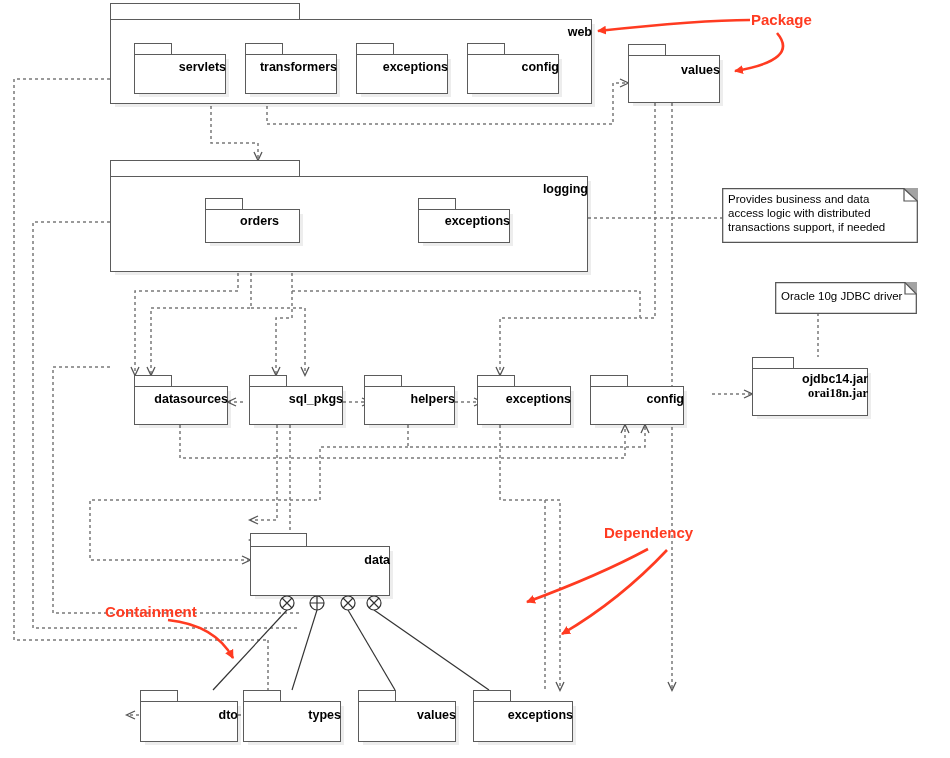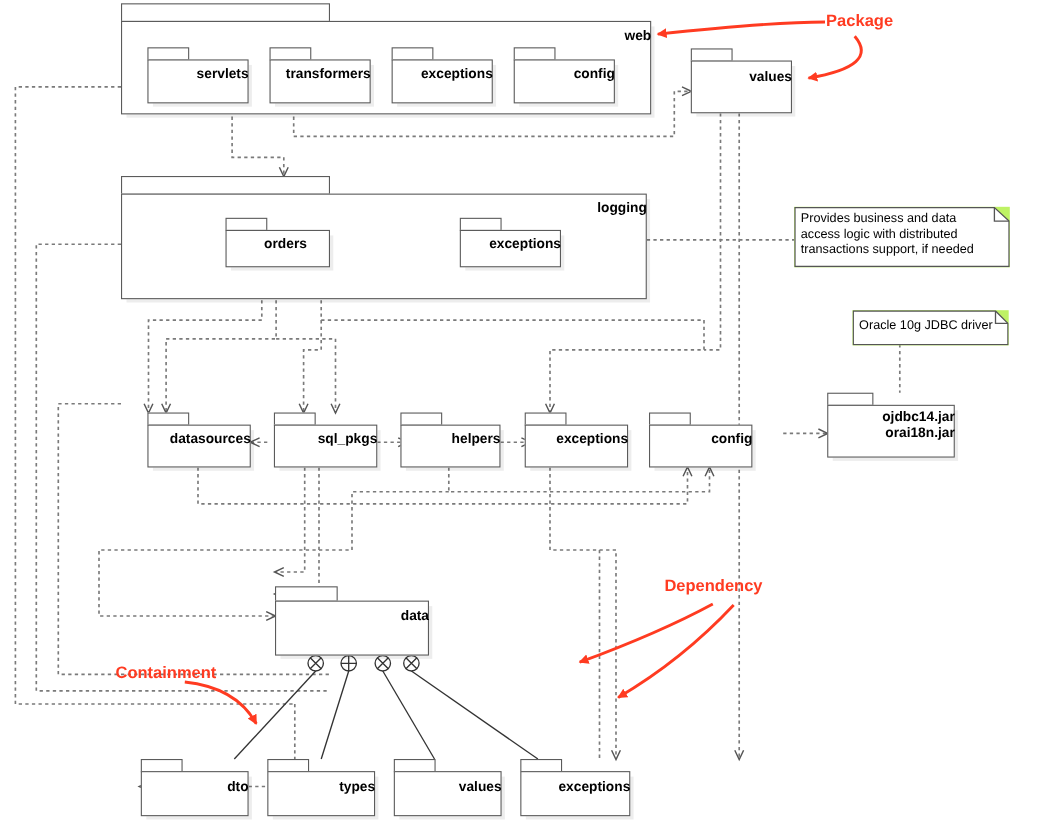--- a/index.html
+++ b/index.html
@@ -11,21 +11,21 @@
   .pkg .tab{position:absolute;left:0;top:0;box-sizing:border-box;
             border:1.6px solid #5b5b5b;background:#fff;}
   .pkg .body{position:absolute;left:0;box-sizing:border-box;
              border:1.6px solid #5b5b5b;background:#fff;
              box-shadow:4px 4px 0 -1px rgba(0,0,0,0.07);}
   .pkg .name{position:absolute;left:0;width:100%;text-align:right;
              font-weight:bold;color:#000;line-height:1.15;}
   .leafpkg .name{font-size:12.5px;}
   .grouppkg .name{font-size:12.5px;}
   
-  .note{position:absolute;box-sizing:border-box;background:#bef264;}
+  .note{position:absolute;box-sizing:border-box;background:#a3a3a3;}
   .note .ntext{position:absolute;left:6px;top:4px;right:14px;
                font-size:11.5px;color:#000;line-height:1.22;}
   
   .annot{position:absolute;color:#ff3b21;font-weight:bold;font-size:15px;
          font-family:"Liberation Sans",sans-serif;white-space:nowrap;}
 </style>
 </head>
 <body>
 
 <div id="stage">
@@ -201,30 +201,30 @@
   <div class="pkg leafpkg" style="left:590px;top:375px;width:94px;height:50px;">
     <div class="tab" style="width:38px;height:12px;"></div>
     <div class="body" style="top:11px;width:94px;height:39px;"></div>
     <div class="name" style="top:17px;">config</div>
   </div>
 
   <div class="pkg leafpkg" style="left:752px;top:357px;width:116px;height:59px;">
     <div class="tab" style="width:42px;height:12px;"></div>
     <div class="body" style="top:11px;width:116px;height:48px;"></div>
     <div class="name" style="top:15px;">ojdbc14.jar</div>
-    <div class="name" style="top:29px;">orai18n.jar</div>
+    <div class="name" style="top:29px;font-family:Liberation Serif, serif;">orai18n.jar</div>
   </div>
 
   <div class="pkg leafpkg" style="left:250px;top:533px;width:140px;height:63px;">
     <div class="tab" style="width:57px;height:14px;"></div>
     <div class="body" style="top:13px;width:140px;height:50px;"></div>
     <div class="name" style="top:20px;">data</div>
   </div>
 
-  <div class="pkg leafpkg" style="left:128px;top:690px;width:98px;height:52px;">
+  <div class="pkg leafpkg" style="left:140px;top:690px;width:98px;height:52px;">
     <div class="tab" style="width:38px;height:12px;"></div>
     <div class="body" style="top:11px;width:98px;height:41px;"></div>
     <div class="name" style="top:18px;">dto</div>
   </div>
   <div class="pkg leafpkg" style="left:243px;top:690px;width:98px;height:52px;">
     <div class="tab" style="width:38px;height:12px;"></div>
     <div class="body" style="top:11px;width:98px;height:41px;"></div>
     <div class="name" style="top:18px;">types</div>
   </div>
   <div class="pkg leafpkg" style="left:358px;top:690px;width:98px;height:52px;">

